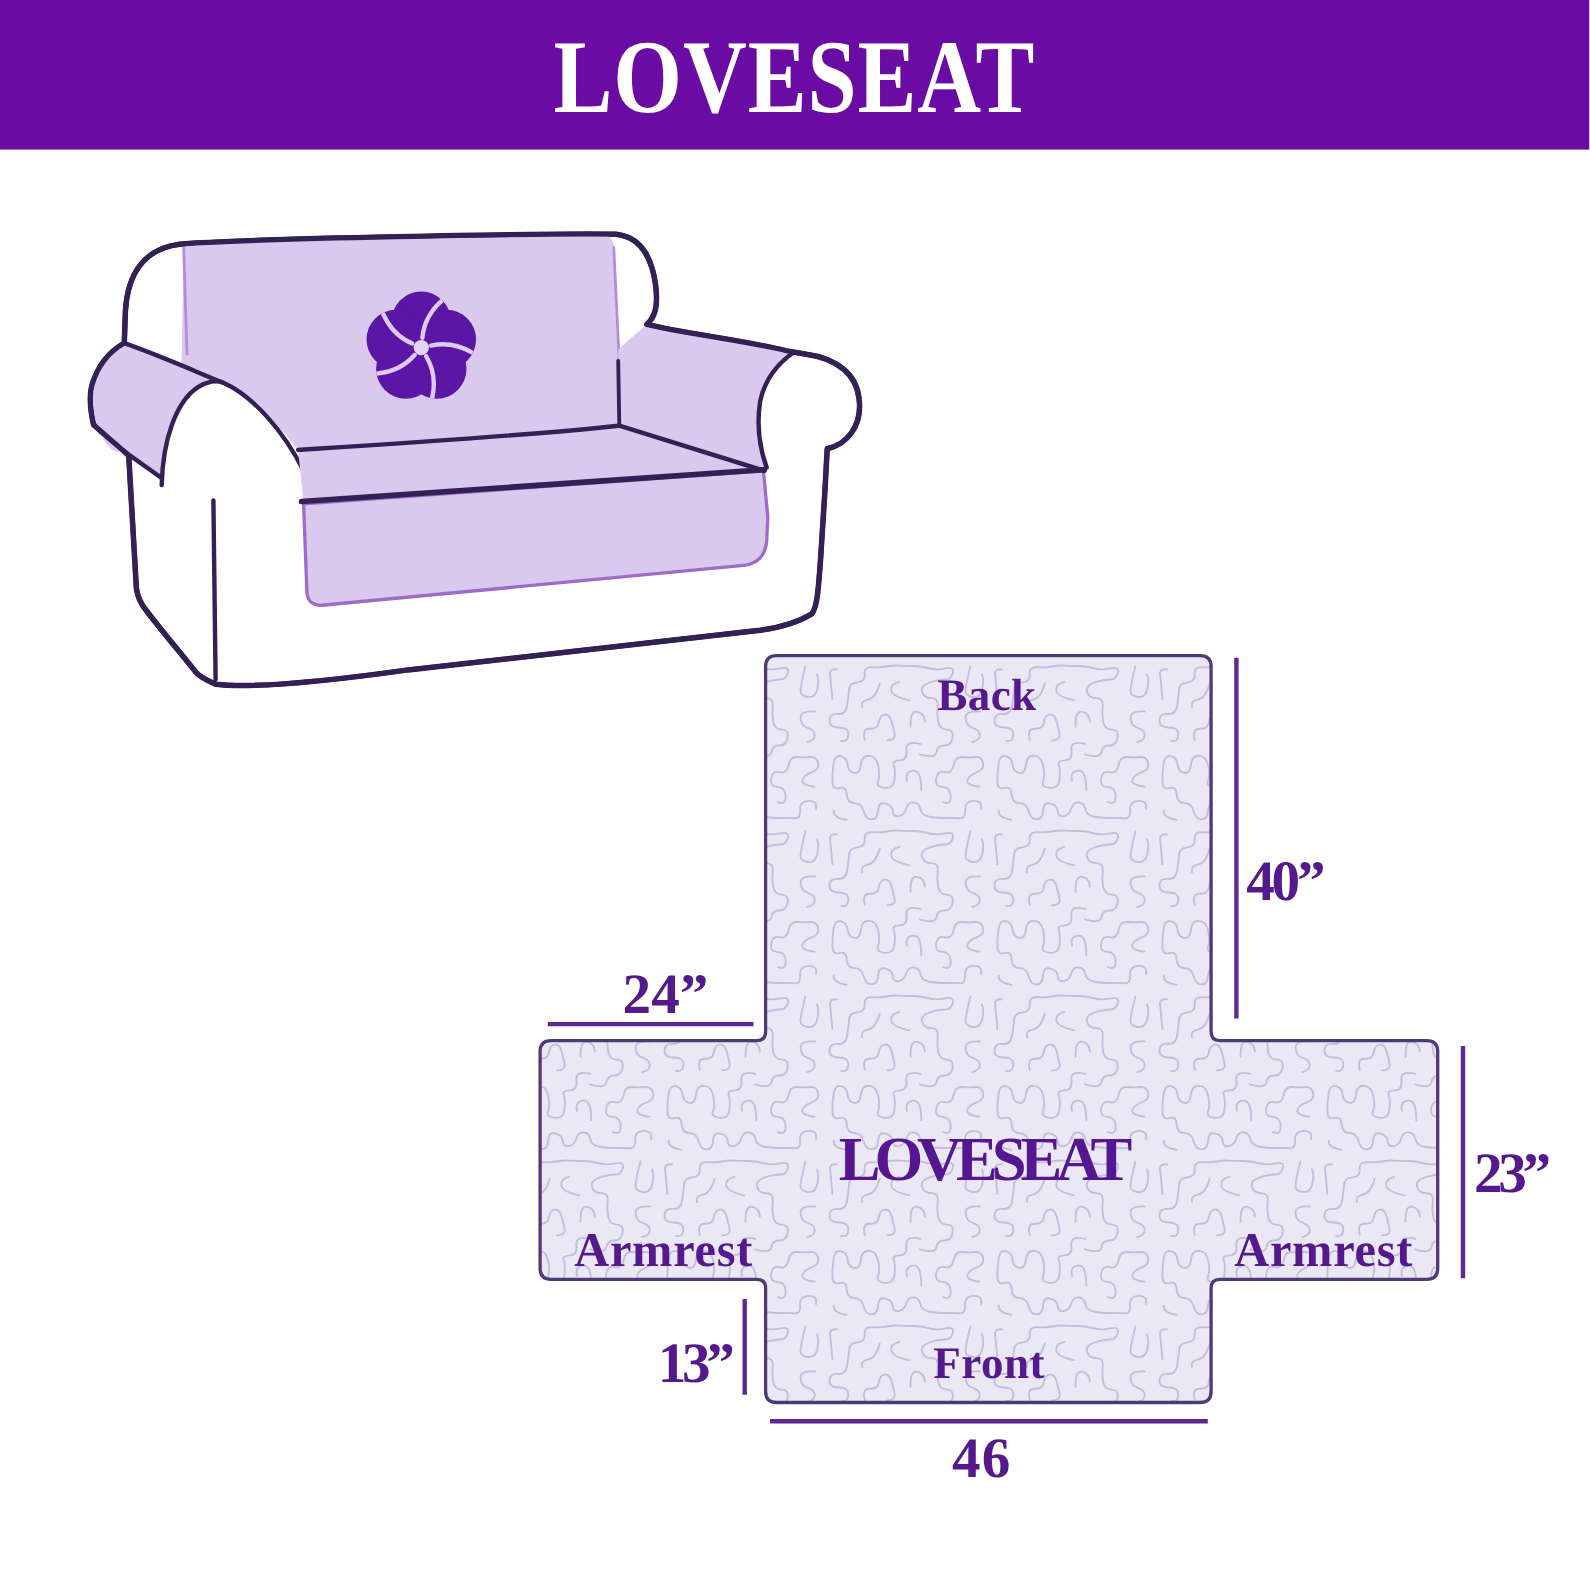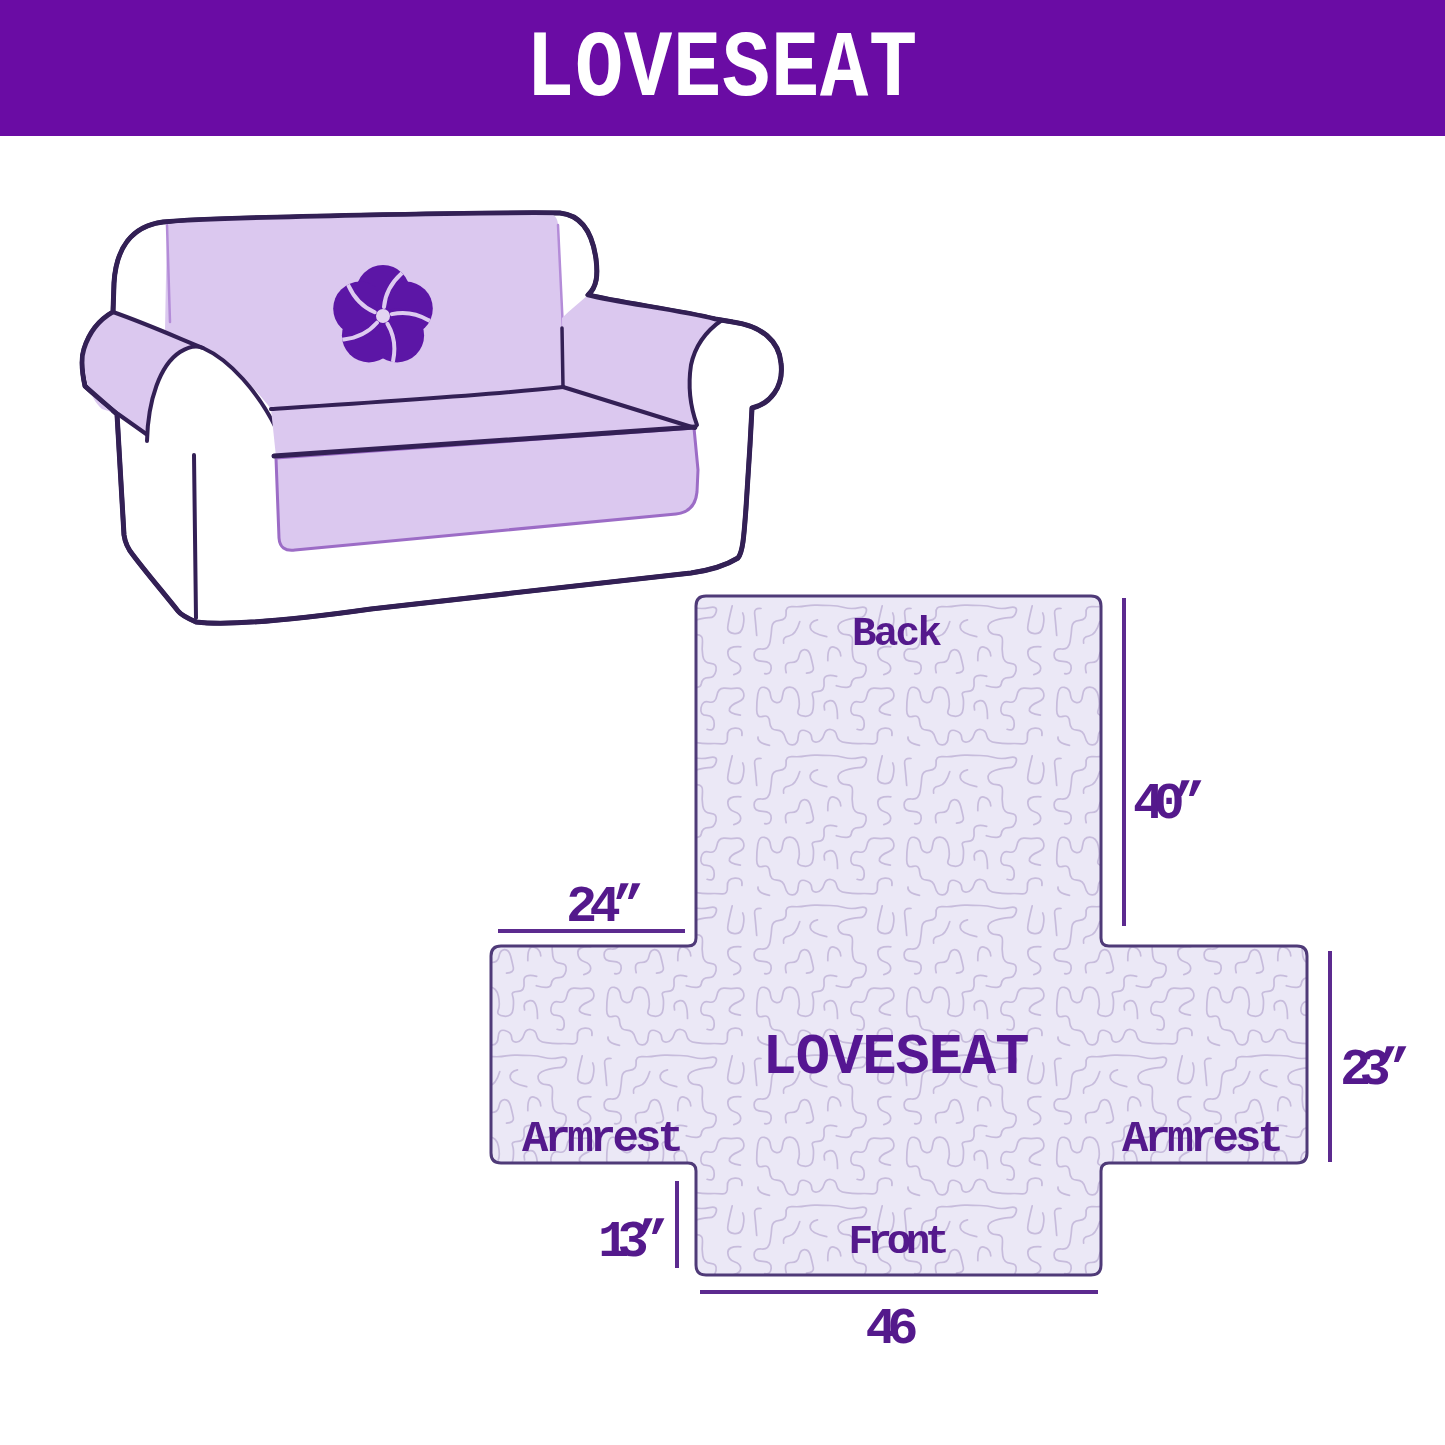--- a/index.html
+++ b/index.html
@@ -1,17 +1,17 @@
 <!DOCTYPE html>
 <html><head>
 <meta charset="utf-8">
 <style>
   html,body{margin:0;padding:0;background:#ffffff;width:1445px;height:1445px;overflow:hidden;}
   *{box-sizing:border-box;}
-  .wrap{position:relative;width:1445px;height:1445px;font-family:Liberation Mono, monospace;}
+  .wrap{position:relative;width:1445px;height:1445px;font-family:Liberation Serif, serif;}
   .banner{position:absolute;left:0;top:0;width:1445px;height:136px;background:#6a0ca4;display:flex;align-items:center;justify-content:center;padding-top:4px;}
   .banner span{color:#ffffff;font-weight:bold;font-size:95px;transform:scaleX(0.845);letter-spacing:1px;}
   svg.scene{position:absolute;left:0;top:0;}
 </style>
 </head>
 <body>
 <div class="wrap">
 
 <div class="banner">
       <span>LOVESEAT</span>

